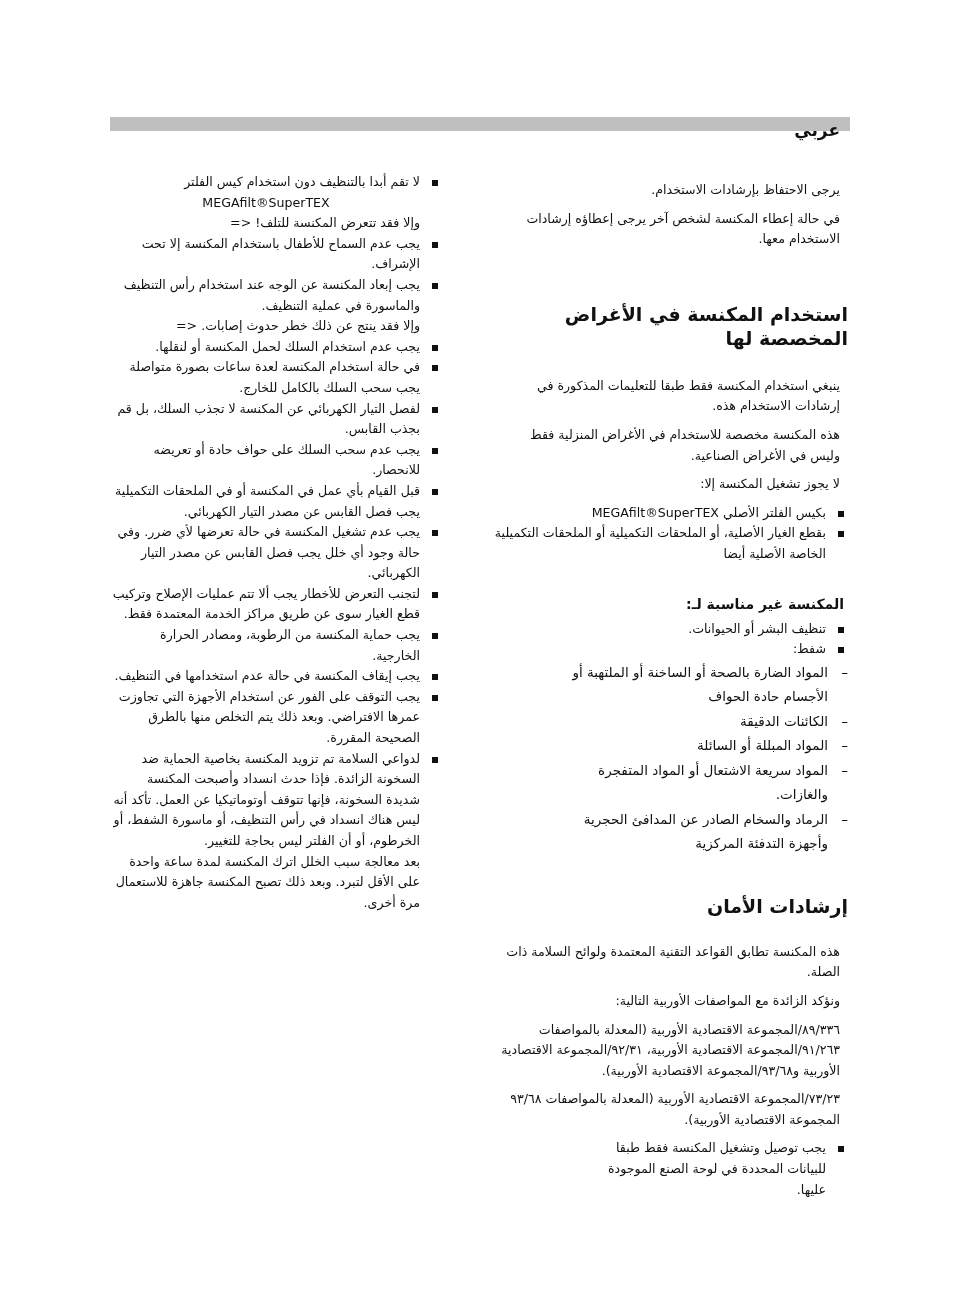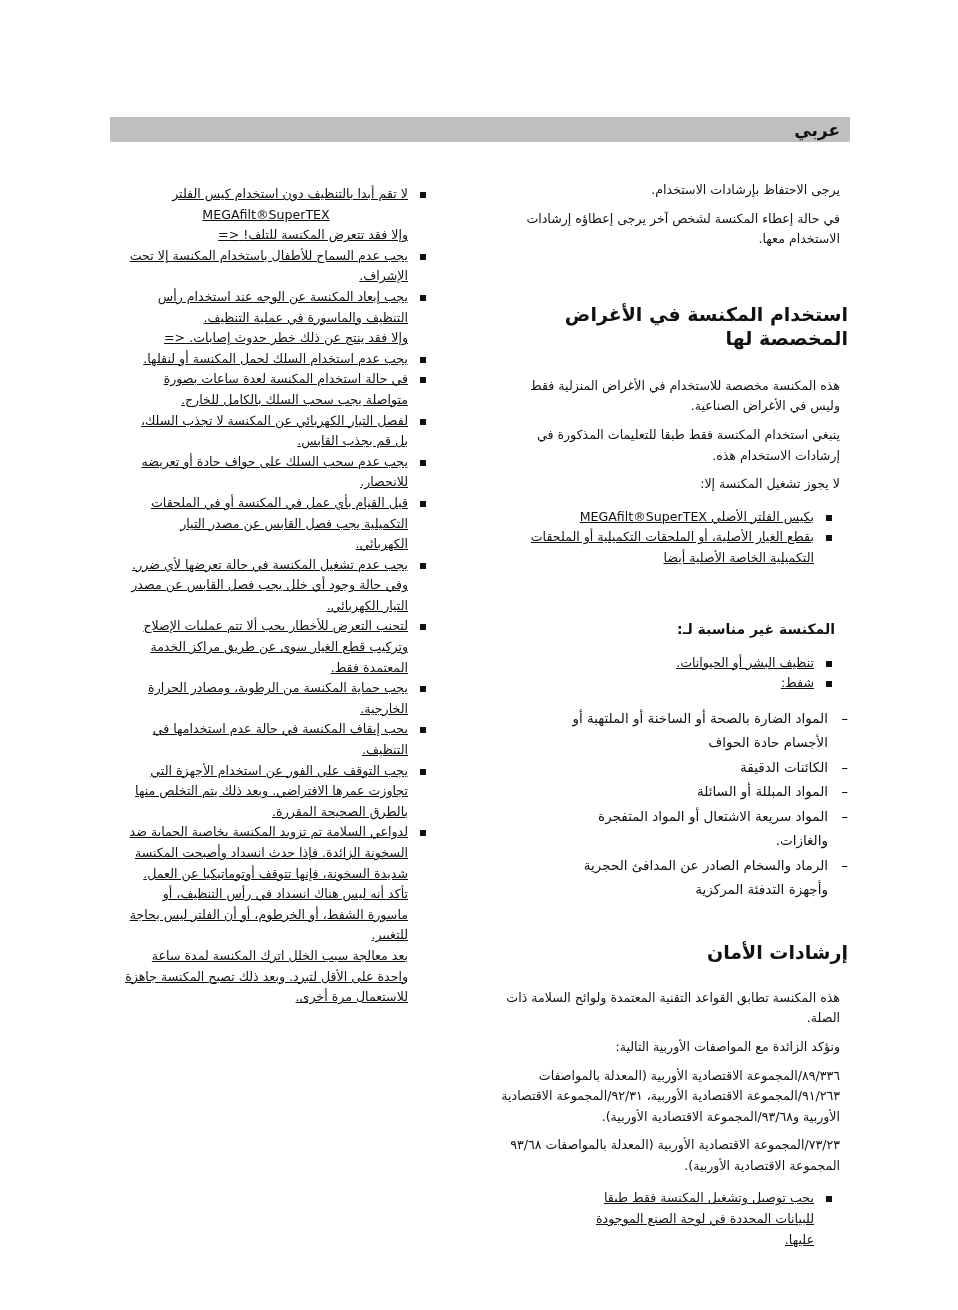--- a/index.html
+++ b/index.html
@@ -1,25 +1,25 @@
 <!DOCTYPE html>
 <html><head>
 <meta charset="utf-8">
 <style>
   html, body { margin:0; padding:0; background:#ffffff; }
   body { width:958px; height:1310px; position:relative; font-family:"DejaVu Sans","Liberation Sans",sans-serif; color:#111; overflow:hidden; }
-  .header-bar { position:absolute; left:110px; top:117px; width:740px; height:25px; background:#bfbfbf; }
+  .header-bar { position:absolute; left:110px; top:117px; width:740px; height:14px; background:#bfbfbf; }
   .header-title { position:absolute; right:10px; top:3px; font-size:17px; font-weight:bold; direction:rtl; }
   .col { position:absolute; direction:rtl; text-align:right; font-size:12.6px; line-height:20.6px; }
   .col-right { left:492px; top:172px; width:356px; }
   .col-left { left:112px; top:172px; width:330px; }
   .para { margin:8px; }
   .h2 { font-size:19px; font-weight:bold; margin:0; line-height:24px; }
-  .h3 { font-size:14px; font-weight:bold; margin:13px; line-height:22px; }
-  ul.blist { list-style:none; margin:12px; padding:0;text-decoration:underline; }
+  .h3 { font-size:14px; font-weight:bold; margin:4px; line-height:22px; }
+  ul.blist { list-style:none; margin:0; padding:0; }
   ul.blist > li { position:relative; padding-right:22px; }
   ul.blist > li::before { content:""; position:absolute; right:4px; top:8px; width:6px; height:6px; background:#111; }
   ul.dlist { list-style:none; margin:0; padding:0; }
   ul.dlist > li { position:relative; padding-right:20px; }
   ul.dlist > li::before { content:"–"; position:absolute; right:0; top:0; }
   .ltr { direction:ltr; unicode-bidi:embed; display:block; text-align:center; }
   .arrow-note { display:block; }
   .arrow-note .sym { direction:ltr; unicode-bidi:embed; }
 </style>
 </head>
@@ -29,22 +29,22 @@
   <div class="header-title">عربي</div>
 </div>
 
 <div class="col col-right">
   <p class="para">يرجى الاحتفاظ بإرشادات الاستخدام.</p>
   <p class="para">في حالة إعطاء المكنسة لشخص آخر يرجى إعطاؤه إرشادات الاستخدام معها.</p>
 
   <div style="height:44px"></div>
   <h2 class="h2">استخدام المكنسة في الأغراض المخصصة لها</h2>
   <div style="height:18px"></div>
+  <p class="para">ينبغي استخدام المكنسة فقط طبقا للتعليمات المذكورة في إرشادات الاستخدام هذه.</p>
   <p class="para">هذه المكنسة مخصصة للاستخدام في الأغراض المنزلية فقط وليس في الأغراض الصناعية.</p>
-  <p class="para">ينبغي استخدام المكنسة فقط طبقا للتعليمات المذكورة في إرشادات الاستخدام هذه.</p>
   <p class="para">لا يجوز تشغيل المكنسة إلا:</p>
   <ul class="blist">
     <li>بكيس الفلتر الأصلي MEGAfilt®SuperTEX</li>
     <li>بقطع الغيار الأصلية، أو الملحقات التكميلية أو الملحقات التكميلية الخاصة الأصلية أيضا</li>
   </ul>
 
   <div style="height:24px"></div>
   <h3 class="h3">المكنسة غير مناسبة لـ:</h3>
   <ul class="blist">
     <li>تنظيف البشر أو الحيوانات.</li>

